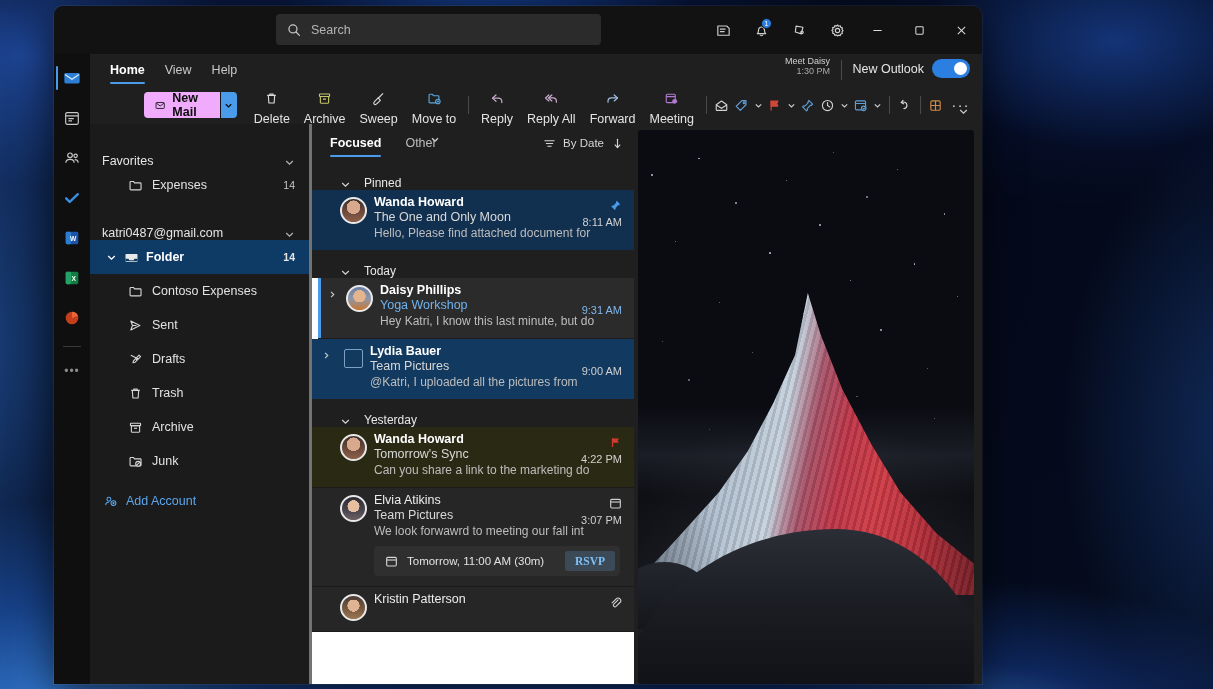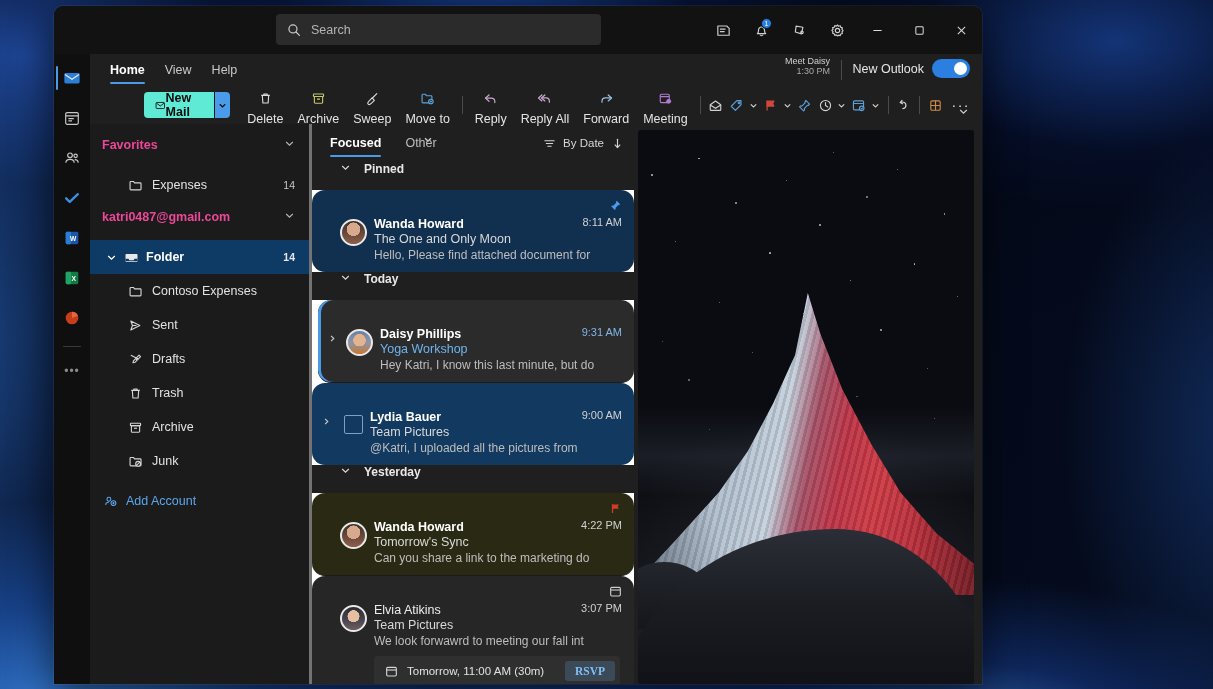--- a/index.html
+++ b/index.html
@@ -144,22 +144,22 @@
   
   .ribbon{
     height:38px; flex:0 0 38px; background:#1f1f1f;
     display:flex; align-items:center; gap:0;
     padding:0 6px 0 10px; position:relative;
   }
   .newmail{
     display:flex; align-items:stretch; height:26px; margin-right:10px;
   }
   .newmail .main{
-    background:#5eead4; color:#0b0b0b; font-size:12.5px; font-weight:bold;
-    display:flex;align-items:center;
+    background:#f0abfc; color:#0b0b0b; font-size:12.5px; font-weight:bold;
+    display:flex;align-items:center;gap:7px;
     padding:0 11px; border-radius:4px 0 0 4px;margin-left:44px;
   }
   .newmail .main svg{ width:15px;height:15px; }
   .newmail .split{
     width:1px; background:rgba(0,0,0,.35);
   }
   .newmail .caret{
     background:#4a9bea; border-radius:0 4px 4px 0;
     width:22px; display:flex;align-items:center;justify-content:center;
   }
@@ -189,22 +189,22 @@
 
   
   .content{ flex:1; display:flex; min-height:0; background:#1f1f1f; }
 
   
   .folders{
     width:219px; flex:0 0 219px; background:#1b1b1b;
     padding-top:14px; overflow:hidden; position:relative;
   }
   .fgroup{
-    height:30px; display:flex; align-items:flex-start; justify-content:space-between;
-    padding:0 14px 0 12px; color:#ec4899; font-size:12.5px; font-weight:bold;
+    height:30px; display:flex; align-items:flex-end; justify-content:space-between;
+    padding:0 14px 0 12px; color:#e5e5e5; font-size:12.5px; font-weight:normal;
   }
   .fgroup svg{ width:11px;height:11px; opacity:.85; }
   .frow{
     height:34px; display:flex; align-items:center; gap:9px;
     padding-left:38px; padding-right:14px; color:#e2e2e2; font-size:12.5px;
     position:relative;
   }
   .frow svg.fi{ width:15px;height:15px;flex:0 0 15px; }
   .frow .cnt{ margin-left:auto; font-size:10.5px; color:#c8c8c8; }
   .frow.selected{
@@ -237,32 +237,31 @@
   .pivot.active::after{
     content:""; position:absolute; left:12px; right:12px; bottom:5px;
     height:2px;background:#4a9bea;border-radius:2px;
   }
   .sortwrap{ margin-left:auto; display:flex; align-items:center; gap:7px; color:#d6d6d6; font-size:11.5px; }
   .sortwrap svg{ width:13px;height:13px; }
 
   .list-scroll{ flex:1; overflow:hidden; position:relative; }
 
   .daygrp{
-    height:28px; display:flex; align-items:flex-start; gap:10px;
+    height:28px; display:flex; align-items:flex-end; gap:10px;
     padding-left:28px; background:#1f1f1f; color:#e8e8e8;
-    font-size:12px; font-weight:bold;
+    font-size:12px; font-weight:normal;
   }
   .daygrp svg{ width:11px;height:11px; position:absolute; left:28px; }
   .daygrp span{ margin-left:24px; }
 
   .msg{
-    position:relative; padding:27px 14px 10px 10px;
+    position:relative; padding:5px 14px 10px 10px;
     display:flex; gap:7px; background:#262626;
     border-bottom:1px solid #1b1b1b;
-    border-radius:13px;
   }
   .msg.pinned{ background:#113050; border-bottom:none; }
   .msg.sel-unread{ background:#12395f; border-bottom:none; }
   .msg.focus-row{ background:#2b2b2b; box-shadow:inset 3px 0 0 #4a9bea;margin-left:6px; }
   .msg.flagged{ background:#2a2a14; }
   .chev{
     width:11px; flex:0 0 11px; display:flex; align-items:flex-start; padding-top:7px;
   }
   .chev svg{ width:9px;height:9px; }
   .avatar{

